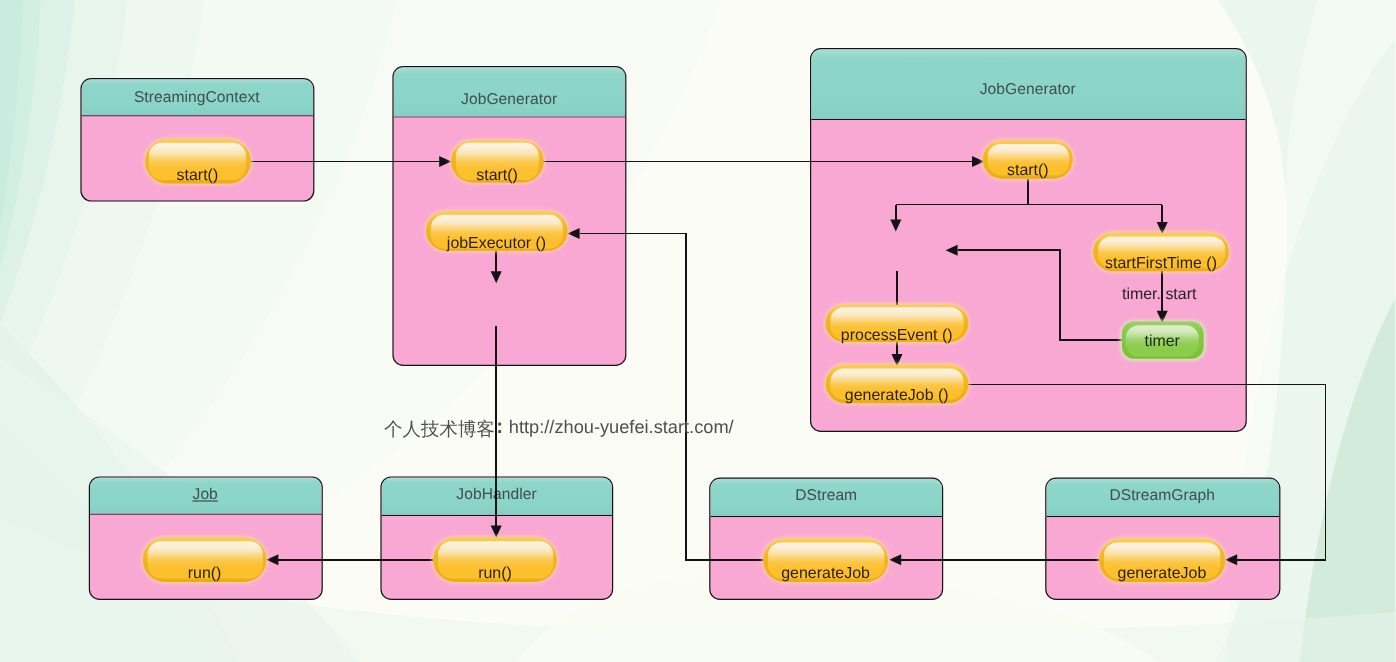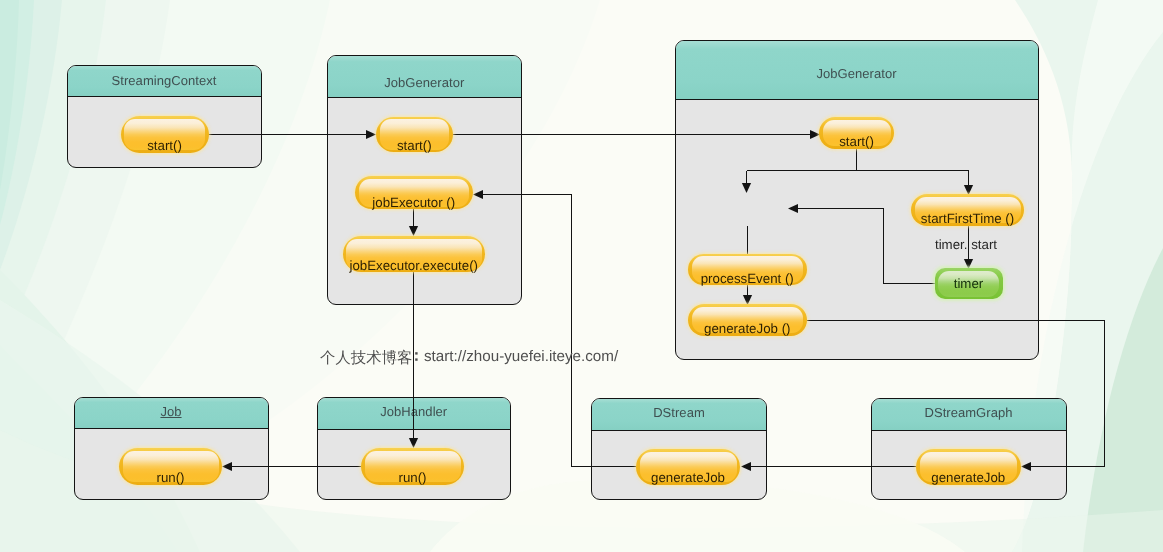--- a/index.html
+++ b/index.html
@@ -5,21 +5,21 @@
 <style>
 
 html,body{margin:0;padding:0;background:#ffffff;}
 body{width:1163px;height:552px;overflow:hidden;
   font-family:"Liberation Sans",sans-serif;
   -webkit-font-smoothing:antialiased;text-rendering:geometricPrecision;}
 #stage{position:relative;width:1163px;height:552px;overflow:hidden;background:#fbfcf6;}
 #bg{position:absolute;left:0;top:0;width:1163px;height:552px;}
 #wires{position:absolute;left:0;top:0;width:1163px;height:552px;}
 .node{position:absolute;box-sizing:border-box;border:1.1px solid #141414;border-radius:9px;
-  background:#e5e5e5;}
+  background:#f9a8d4;}
 .node-hdr{position:absolute;left:0;right:0;top:0;box-sizing:border-box;
   border-bottom:1.1px solid #141414;border-radius:8px 8px 0 0;
   background:linear-gradient(180deg,#a6ded4 0%,#8fd6ca 14%,#8bd4c8 70%,#85d0c3 100%);
   display:flex;align-items:center;justify-content:center;}
 .node-title{position:absolute;left:0;right:0;text-align:center;color:#3f4f50;font-size:13px;line-height:11px;letter-spacing:0.05px;}
 .pill{position:absolute;box-sizing:border-box;border-radius:999px;
   display:flex;align-items:center;justify-content:center;}
 .pill-label{position:relative;z-index:4;font-size:13.3px;line-height:1;white-space:nowrap;}
 .pill.orange{background:linear-gradient(180deg,#f8d150 0%,#f3ba23 30%,#efb217 70%,#edad12 100%);
   box-shadow:0 0 3px 1.2px rgba(253,229,150,.7);align-items:flex-end;}
@@ -87,21 +87,21 @@
   <div class="node" style="left:73.5px;top:396.5px;width:195px;height:103.5px;">
     <div class="node-hdr" style="height:31.5px;">
       <span class="node-title" style="top:8.5px;text-decoration:underline;">Job</span>
     </div>
   </div>
   <div class="node" style="left:316.5px;top:396.5px;width:194.5px;height:103.5px;">
     <div class="node-hdr" style="height:32px;">
       <span class="node-title" style="top:8.5px;">JobHandler</span>
     </div>
   </div>
-  <div class="node" style="left:591px;top:397.5px;width:176px;height:102.5px;">
+  <div class="node" style="left:591px;top:397.5px;width:195px;height:102.5px;">
     <div class="node-hdr" style="height:32px;">
       <span class="node-title" style="top:8.5px;">DStream</span>
     </div>
   </div>
   <div class="node" style="left:870.5px;top:397.5px;width:196px;height:102.5px;">
     <div class="node-hdr" style="height:32px;">
       <span class="node-title" style="top:8.5px;">DStreamGraph</span>
     </div>
   </div>
   <svg id="wires" viewBox="0 0 1163 552" width="1163" height="552" xmlns="http://www.w3.org/2000/svg">
@@ -159,24 +159,20 @@
     <div class="pill-inner"></div>
     <span class="pill-label">start()</span>
   </div>
   <div class="pill orange" style="left:376px;top:116.5px;width:76.5px;height:35.5px;">
     <div class="pill-inner"></div>
     <span class="pill-label">start()</span>
   </div>
   <div class="pill orange" style="left:355px;top:176px;width:117.5px;height:33px;">
     <div class="pill-inner"></div>
     <span class="pill-label">jobExecutor ()</span>
-  </div>
-  <div class="pill orange" style="left:342.5px;top:236px;width:142.5px;height:36px;">
-    <div class="pill-inner"></div>
-    <span class="pill-label">jobExecutor.execute()</span>
   </div>
   <div class="pill orange" style="left:819px;top:117px;width:75px;height:31.5px;">
     <div class="pill-inner"></div>
     <span class="pill-label">start()</span>
   </div>
   <div class="pill orange" style="left:911px;top:194px;width:113px;height:31.5px;">
     <div class="pill-inner"></div>
     <span class="pill-label">startFirstTime ()</span>
   </div>
   <div class="pill orange" style="left:688px;top:253.5px;width:118.5px;height:31.5px;">
@@ -216,15 +212,15 @@
         <path transform="translate(2048,0)" d="M438 376Q441 406 438 436Q494 433 550 433H628V587H540Q484 587 428 584Q431 614 428 644Q484 642 540 642H628V692Q628 764 624 837Q663 833 703 837Q699 764 699 692V642H861Q917 642 973 644Q969 614 973 584Q917 587 861 587H699V433H868Q831 247 704 105Q811 -2 985 -52Q950 -76 938 -117Q781 -71 658 58Q511 -78 314 -115Q296 -76 265 -45Q464 -24 611 112Q521 227 466 377Q452 376 438 376ZM777 378H535Q585 249 656 159Q740 256 777 378ZM-2 334Q94 352 183 385V571H119Q63 571 8 568Q11 601 8 634Q63 631 119 631H183V679Q183 754 180 828Q216 824 253 828Q250 754 250 679V631H292Q347 631 402 634Q399 601 402 568Q347 571 292 571H250V411Q315 438 400 476L405 423L250 355V-15Q249 -112 180 -133Q133 -144 85 -143Q92 -87 64 -54Q91 -58 126.5 -58.5Q162 -59 172.5 -49.5Q183 -40 183 12V325L146 308Q87 279 29 248Q23 300 -2 334Z"></path>
         <path transform="translate(3072,0)" d="M787 597Q718 689 637 771L695 828Q779 742 851 646ZM542 26Q542 -48 545 -123Q505 -118 465 -123Q468 -48 468 26V419Q310 132 73 -29Q53 12 12 34Q220 166 322 323Q374 404 432 524H170Q109 524 48 521Q52 554 48 587Q109 584 170 584H468V693Q468 767 465 842Q505 837 545 842Q542 767 542 693V584H860Q921 584 982 587Q978 554 982 521Q921 524 860 524H583Q649 362 739.5 259.5Q830 157 975 86Q935 68 916 28Q831 72 756 144Q620 276 542 453Z"></path>
         <path transform="translate(4096,0)" d="M424 157Q377 157 330 155Q333 180 330 205Q377 203 424 203H760Q759 227 758 250Q792 246 825 249V332L673 333Q673 292 675 251Q639 255 602 251Q604 292 604 333L454 332V241H387V617H454V615H605V681H444Q397 681 350 678Q353 704 350 729Q397 727 444 727H605Q605 784 602 841Q639 837 675 841Q673 784 672 727H777L715 798L770 847L857 747L833 727L957 729Q954 704 957 678Q910 681 863 681H672V615H892V241H831Q830 222 829 203H888Q935 203 981 205Q979 180 981 155Q935 157 888 157H828V-36Q826 -74 798 -96Q753 -130 664 -128Q674 -82 643 -46Q671 -50 710.5 -50.5Q750 -51 755.5 -45.5Q761 -40 761 -21V157H493L578 20L516 -19L429 119L489 157ZM232 -123Q196 -119 159 -123Q162 -55 162 13V542H112Q65 542 19 540Q21 566 19 591Q65 589 112 589H162V703Q162 771 159 839Q196 835 232 839Q229 771 229 703V589L350 591Q348 566 350 540L229 542V13Q229 -55 232 -123ZM672 375H825V452H672ZM605 375V452H454V375ZM672 494H825V573H672ZM605 494V573L454 572Q454 532 454 494Z"></path>
         <path transform="translate(5120,0)" d="M341 -122Q303 -118 265 -122Q268 -52 268 19V198Q171 161 69 146Q54 185 26 217Q248 231 428 360Q352 419 292 489L174 356Q152 385 116 395Q196 478 282 598L351 695H154V553H84V746H470L388 810L434 870L533 794L496 746H888V553H819V695H366Q392 676 420 661Q399 629 378 598H744Q663 462 541 359Q728 246 971 234Q943 203 941 162Q842 168 744 197V-120H674V-43H338Q339 -82 341 -122ZM674 160H338V8H674ZM301 211H702Q590 250 488 317Q401 253 301 211ZM479 400Q556 465 613 547H340L333 539Q398 459 479 400Z"></path>
       </g>
     </svg>
     <svg class="wm-colon" width="10" height="18" viewBox="0 0 10 18" xmlns="http://www.w3.org/2000/svg">
       <rect x="2.2" y="5.2" width="2.4" height="2.4" fill="#4f4f4f"></rect>
       <rect x="2.2" y="11.4" width="2.4" height="2.4" fill="#4f4f4f"></rect>
     </svg>
-    <span class="wm-url">start://zhou-yuefei.iteye.com/</span>
+    <span class="wm-url">http://zhou-yuefei.start.com/</span>
   </div>
 </div>
 
 </body></html>

